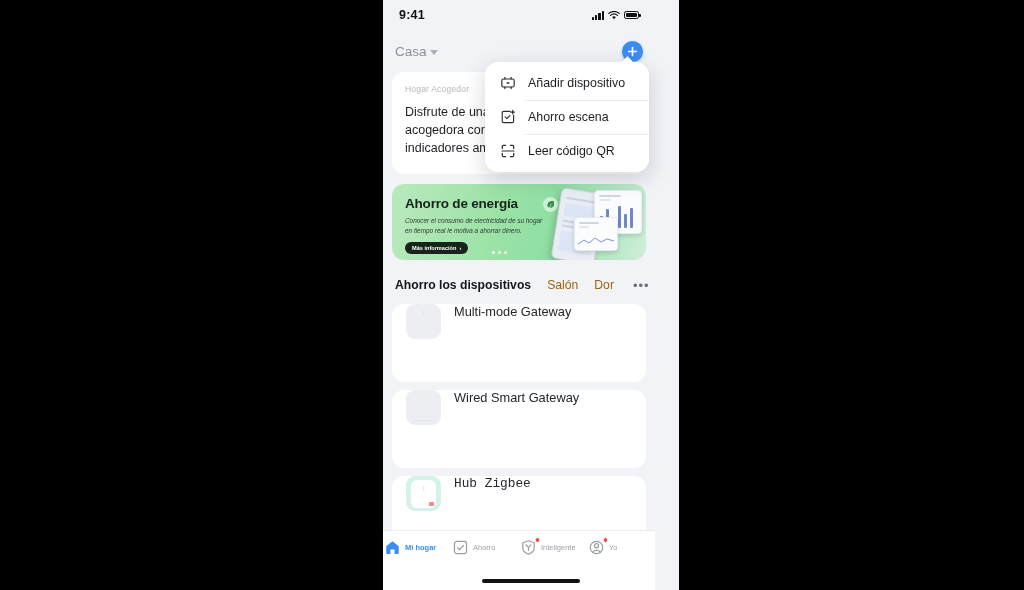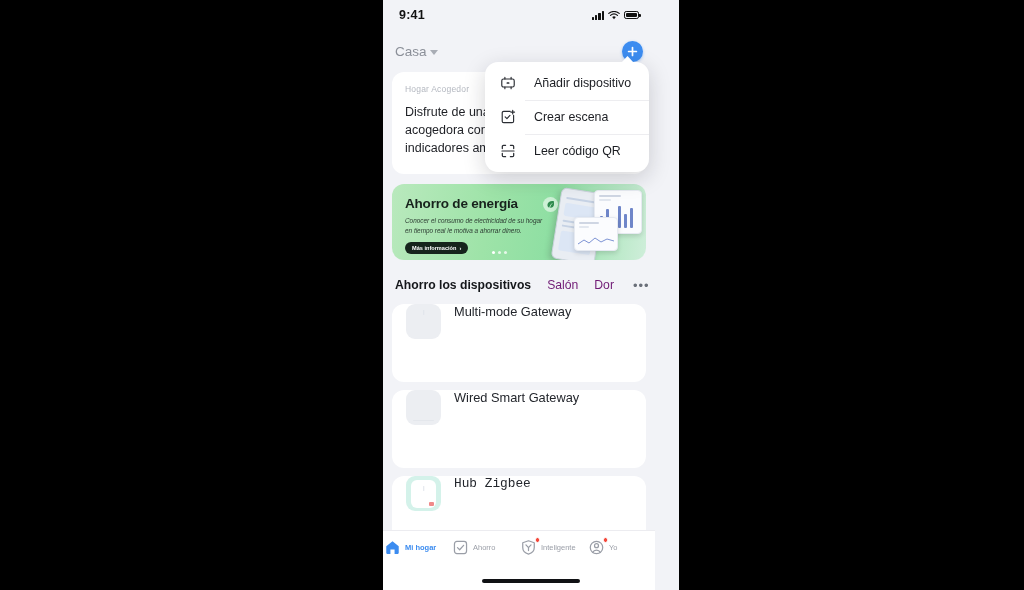--- a/index.html
+++ b/index.html
@@ -99,21 +99,21 @@
   .dots{position:absolute;left:100px;bottom:6px;display:flex;gap:3px;}
   .dots i{width:3px;height:3px;border-radius:50%;background:rgba(255,255,255,.75);display:block;}
   .dots i.on{background:#ffffff;}
 
   
   .tabs{
     position:absolute;left:0;top:198px;width:272px;height:30px;
     display:flex;align-items:center;padding:0 12px;box-sizing:border-box;gap:16px;
     overflow:hidden;
   }
-  .tab{font-size:12.2px;color:#701a75;white-space:nowrap;cursor:pointer;}
+  .tab{font-size:12.2px;color:#a16207;white-space:nowrap;cursor:pointer;}
   .tab.active{color:#14161a;font-weight:bold;}
   .tab-more{margin-left:auto;color:#6a6f79;font-size:13px;letter-spacing:1px;cursor:pointer;
             background:#f2f3f7;padding-left:3px;}
 
   
   .dev-card{
     position:absolute;left:9px;width:254px;height:78px;background:#fff;border-radius:12px;
     display:flex;padding:0 14px;box-sizing:border-box;gap:13px;cursor:pointer;
   }
   .dev-1{top:232px;}
@@ -147,21 +147,21 @@
   .menu{
     position:absolute;left:102px;top:62px;width:164px;
     background:#fff;border-radius:13px;box-shadow:0 6px 22px rgba(20,24,35,.18);
     padding:4px 0;z-index:40;
   }
   .menu-arrow{
     position:absolute;right:15px;top:-6px;width:13px;height:7px;background:#fff;
     clip-path:polygon(50% 0,100% 100%,0 100%);
   }
   .menu-item{
-    display:flex;align-items:center;gap:18px;height:34px;padding:0 14px;cursor:pointer;position:relative;
+    display:flex;align-items:center;gap:12px;height:34px;padding:0 14px;cursor:pointer;position:relative;
   }
   .menu-item + .menu-item::before{
     content:"";position:absolute;left:40px;right:0;top:0;height:.8px;background:#ededf0;
   }
   .mi-icon{width:17px;height:17px;flex:0 0 auto;display:flex;align-items:center;justify-content:center;}
   .mi-label{font-size:12.4px;color:#1c1e23;}
 </style>
 </head>
 <body>
 
@@ -303,21 +303,21 @@
       </div>
 
       <div class="menu-item">
         <span class="mi-icon">
           <svg width="16" height="16" viewBox="0 0 18 18">
             <path d="M11.5 2.6H4.2A1.7 1.7 0 0 0 2.5 4.3v9.4a1.7 1.7 0 0 0 1.7 1.7h9.4a1.7 1.7 0 0 0 1.7-1.7V7.2" stroke="#2a2d33" stroke-width="1.3" fill="none" stroke-linecap="round"></path>
             <path d="M5.8 8.9l2 2 3.4-3.8" stroke="#2a2d33" stroke-width="1.3" fill="none" stroke-linecap="round" stroke-linejoin="round"></path>
             <path d="M14.3 1.4v4.2M12.2 3.5h4.2" stroke="#2a2d33" stroke-width="1.3" stroke-linecap="round"></path>
           </svg>
         </span>
-        <span class="mi-label">Crear escena</span>
+        <span class="mi-label">Ahorro escena</span>
       </div>
 
       <div class="menu-item">
         <span class="mi-icon">
           <svg width="16" height="16" viewBox="0 0 18 18">
             <path d="M2.6 6.3V3.9a1.3 1.3 0 0 1 1.3-1.3h2.4M11.7 2.6h2.4a1.3 1.3 0 0 1 1.3 1.3v2.4M15.4 11.7v2.4a1.3 1.3 0 0 1-1.3 1.3h-2.4M6.3 15.4H3.9a1.3 1.3 0 0 1-1.3-1.3v-2.4" stroke="#2a2d33" stroke-width="1.4" fill="none" stroke-linecap="round"></path>
             <path d="M2.2 9h13.6" stroke="#2a2d33" stroke-width="1.4" stroke-linecap="round"></path>
           </svg>
         </span>
         <span class="mi-label">Leer código QR</span>

